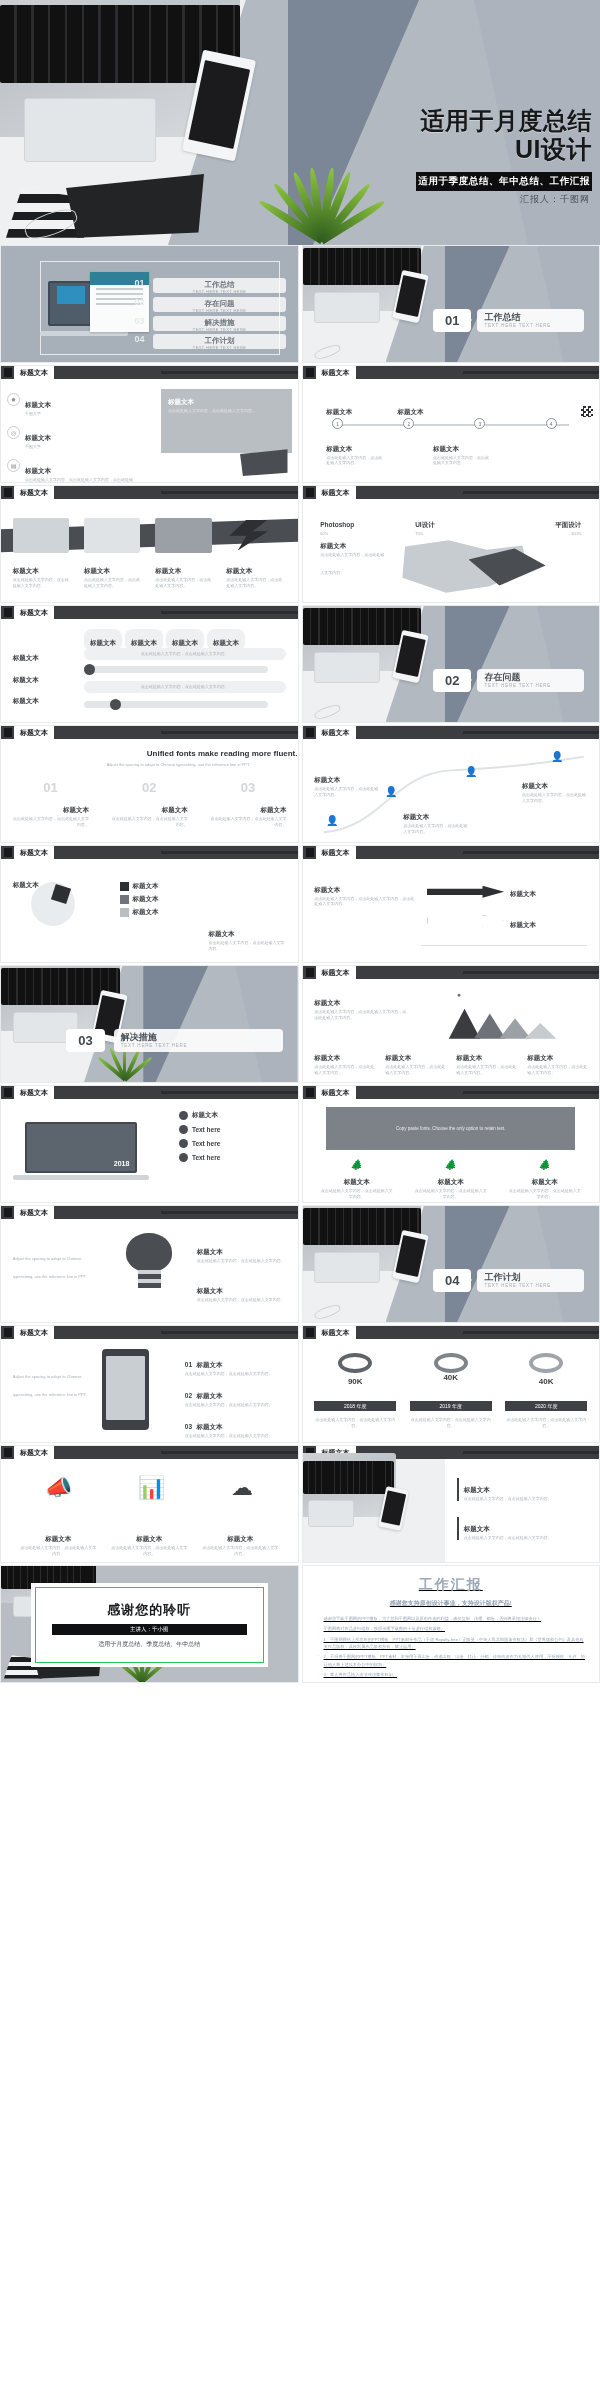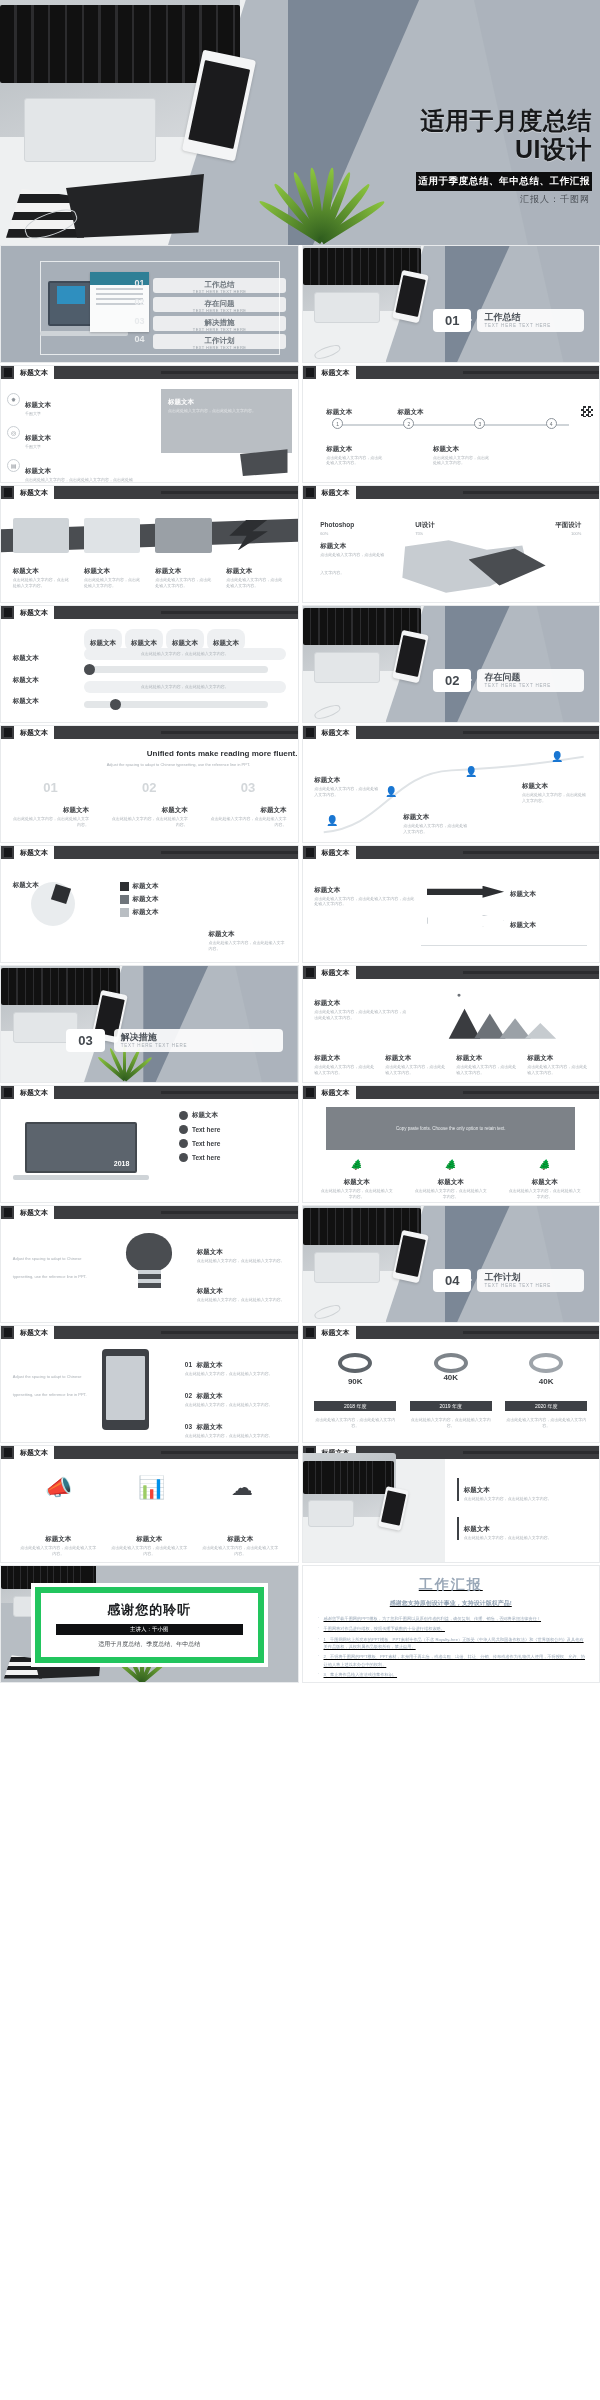--- a/index.html
+++ b/index.html
@@ -153,21 +153,21 @@
   .circle { border-radius:50%; border:1px solid #c9ced3; display:flex; align-items:center; justify-content:center; }
   .greybox { background:#b9bec3; }
   .darkbox { background:#4a4d51; }
   .pill2 { background:#eef0f2; border-radius:8px; }
   .pillbar { background:#e3e6e8; border-radius:6px; height:7px; }
   .dot { border-radius:50%; background:#4a4d51; }
   .line { background:#d9dde0; height:1px; }
 
   
   .thanks .card { position:absolute; left:10%; top:15%; right:10%; bottom:13%; background:#fff; padding:4px; }
-  .thanks .inner { width:100%; height:100%; border:6px solid #22c55e; display:flex; flex-direction:column; align-items:center; justify-content:center; }
+  .thanks .inner { width:100%; height:100%; border:1px solid #22c55e; display:flex; flex-direction:column; align-items:center; justify-content:center; }
   .thanks h3 { font-size:13px; color:#1d1f22; font-weight:700; letter-spacing:1px; }
   .thanks .strip { margin-top:5px; width:86%; background:#0f1012; color:#fff; font-size:5.5px; text-align:center; padding:2px 0; }
   .thanks .sub { margin-top:5px; font-size:6px; color:#43474b; }
 
   
   .copy { padding:10px 14px; }
   .copy h3 { text-align:center; font-size:14px; color:#9aa8b8; font-weight:700; letter-spacing:2px; }
   .copy .sub { text-align:center; font-size:6px; color:#8fa0b2; margin-top:5px; font-weight:700; }
   .copy ul { margin-top:7px; list-style:none; }
   .copy li { font-size:4.2px; color:#97a6b6; line-height:1.75; margin-bottom:3px; padding-left:7px; position:relative; }

